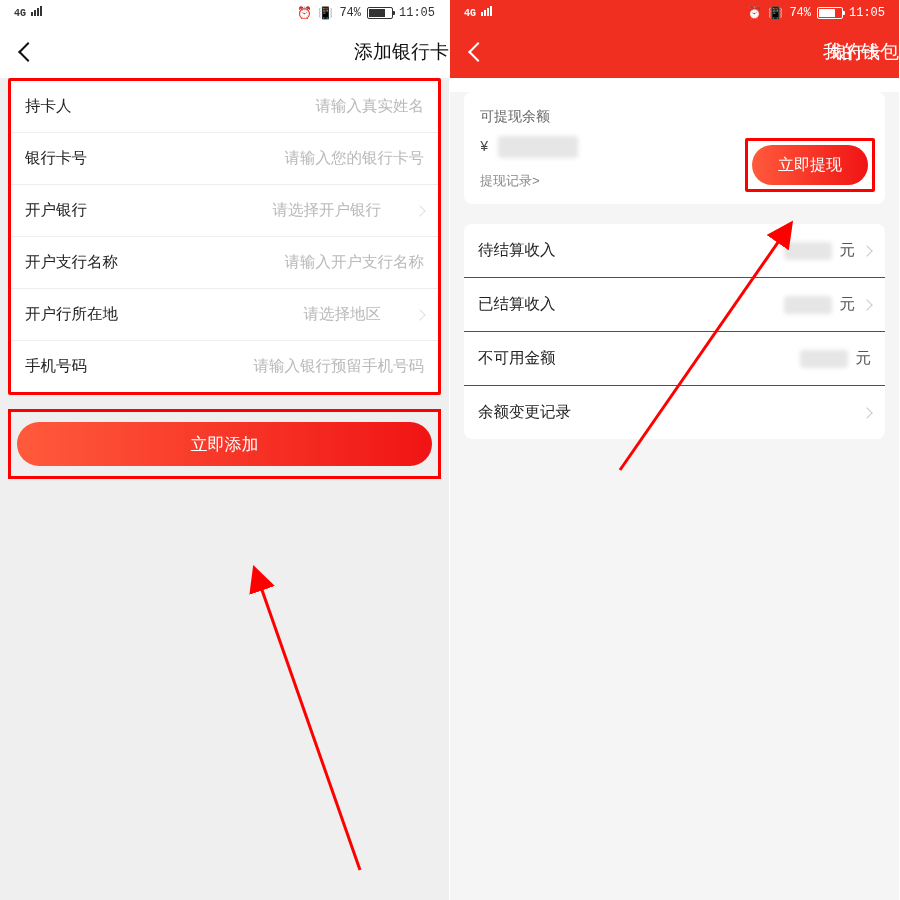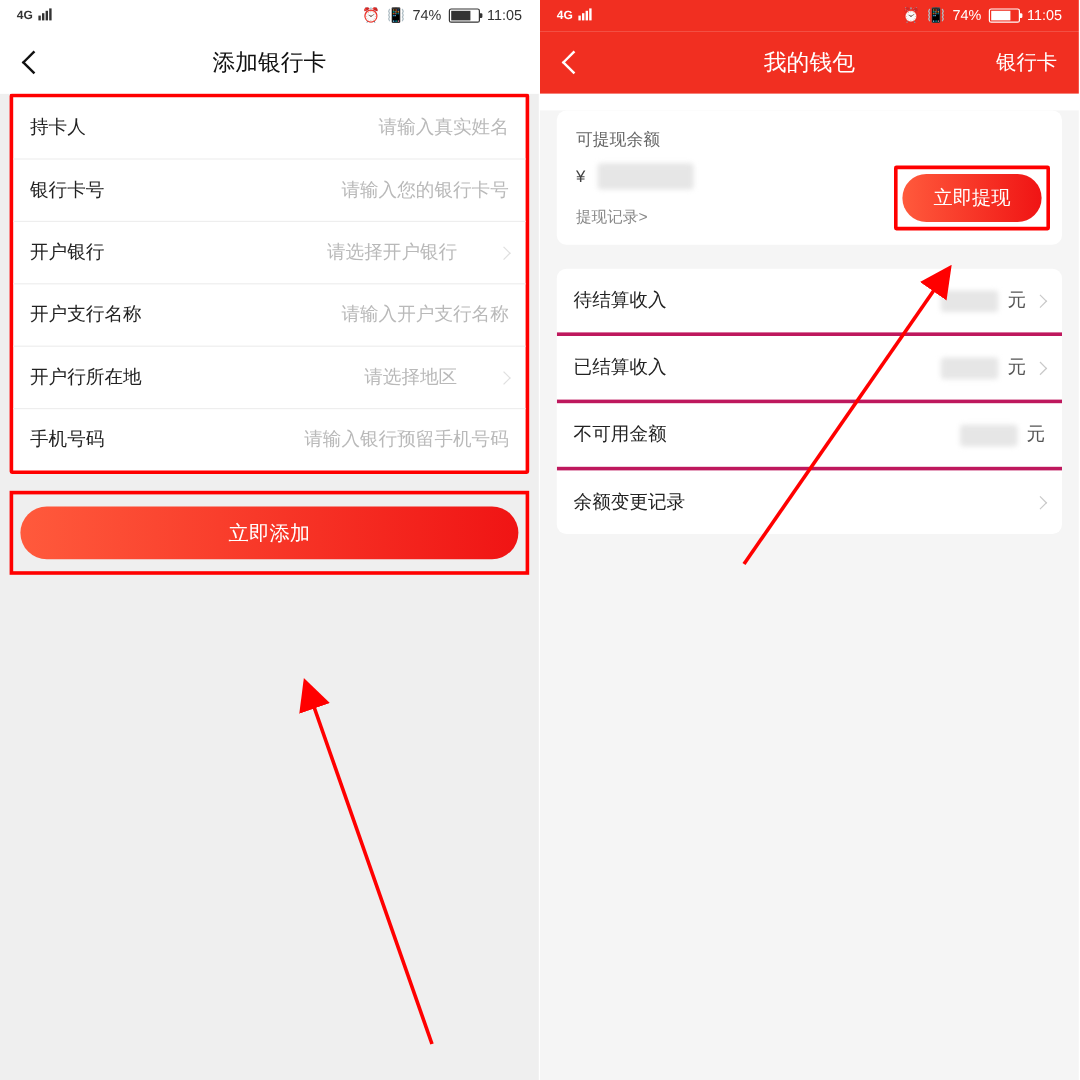--- a/index.html
+++ b/index.html
@@ -9,20 +9,21 @@
     width: 900px;
     height: 900px;
     overflow: hidden;
     position: relative;
   }
   .stage {
     width: 900px;
     height: 849px;
     display: flex;
     position: relative;
+    font-family: Liberation Mono, monospace;
   }
   .phone {
     width: 450px;
     height: 900px;
     position: relative;
     border-right: 1px solid rgba(0,0,0,0);
   }
   
   .status {
     height: 26px;
@@ -49,21 +50,21 @@
     border:1px solid currentColor; border-radius:2px;
     width:26px; height:12px; position:relative; padding:1px;
   }
   .batt::after{
     content:""; position:absolute; right:-3px; top:3px;
     width:2px; height:4px; background:currentColor; border-radius:0 1px 1px 0;
   }
   .batt i{ display:block; height:100%; width:74%; background:currentColor;}
   
   .nav {
-    height:52px; display:flex; align-items:center; justify-content:center;
+    height:52px; display:flex; align-items:center; justify-content:flex-end;
     position:relative;
   }
   .nav.light { background:#fff; color:#111;}
   .nav.red   { background:#f12f21; color:#fff;}
   .nav .back{
     position:absolute; left:12px; top:50%; transform:translateY(-50%);
     width:32px; height:32px; display:flex; align-items:center; justify-content:center;
   }
   .nav .title{ font-size:19px; font-weight:500;}
   .nav .rightlink{
@@ -129,21 +130,21 @@
   }
   .card .rec{
     margin-top:14px; font-size:13px; color:#888;
   }
   .list{
     background:#fff; margin:20px 14px 0; border-radius:8px;
     overflow:hidden;
   }
   .lrow{
     display:flex; align-items:center; justify-content:space-between;
-    padding:16px 14px; border-bottom:3px solid #be185d; font-size:15.5px;
+    padding:16px 14px; border-bottom:1px solid #be185d; font-size:15.5px;
   }
   .lrow:last-child{border-bottom:none;}
   .lrow .l{ color:#222;}
   .lrow .r{ display:flex; align-items:center; gap:8px; color:#888;}
   .lrow .r .unit{ color:#555;}
   
   .svg-over{
     position:absolute; inset:0; width:900px; height:900px;
     pointer-events:none;
   }

